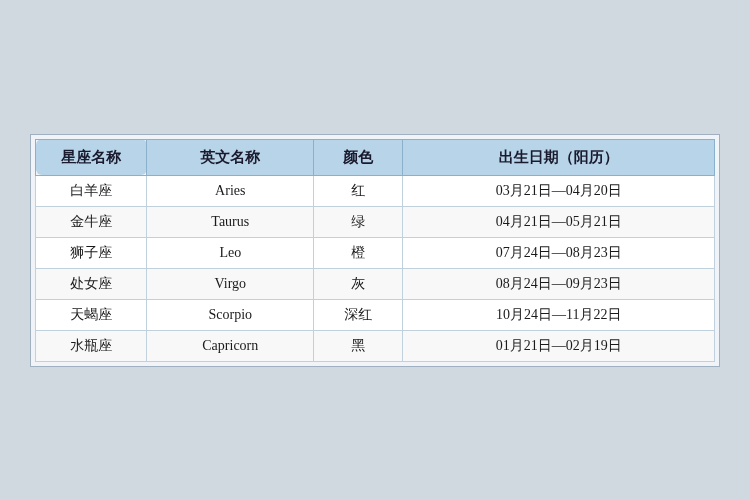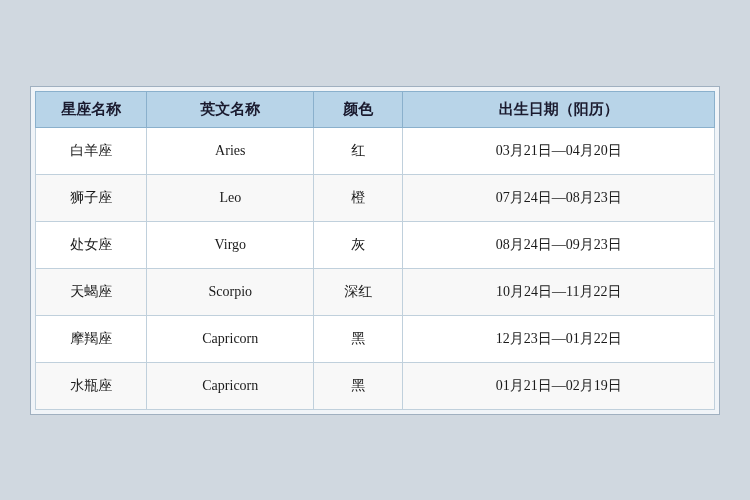--- a/index.html
+++ b/index.html
@@ -36,30 +36,30 @@
       font-size: 15px;
       padding: 8px 12px;
       border: 1px solid #8ab0cc;
       text-align: center;
     }
 
     td {
       background-color: #ffffff;
       color: #1a1a1a;
       font-size: 14px;
-      padding: 14px 12px;
+      padding: 6px 12px;
       border: 1px solid #c0d0dc;
       text-align: center;
     }
 
     tr:nth-child(even) td {
       background-color: #f8f8f8;
     }
 
-    .col-zh { width: 100px; }
+    .col-zh { width: 100px; border-radius: 6px; }
     .col-en { width: 150px; }
     .col-color { width: 80px; }
     .col-date { width: 280px; }
   </style>
 </head>
 <body>
 
 <div class="table-container">
   <table>
     <thead>
@@ -71,44 +71,44 @@
       </tr>
     </thead>
     <tbody id="table-body">
     <tr>
           <td>白羊座</td>
           <td>Aries</td>
           <td>红</td>
           <td>03月21日—04月20日</td>
         </tr>
         <tr>
+          <td>金牛座</td>
+          <td>Taurus</td>
+          <td>绿</td>
+          <td>04月21日—05月21日</td>
+        </tr>
+        <tr>
           <td>狮子座</td>
           <td>Leo</td>
           <td>橙</td>
           <td>07月24日—08月23日</td>
         </tr>
         <tr>
           <td>处女座</td>
           <td>Virgo</td>
           <td>灰</td>
           <td>08月24日—09月23日</td>
         </tr>
         <tr>
           <td>天蝎座</td>
           <td>Scorpio</td>
           <td>深红</td>
           <td>10月24日—11月22日</td>
         </tr>
         <tr>
-          <td>摩羯座</td>
-          <td>Capricorn</td>
-          <td>黑</td>
-          <td>12月23日—01月22日</td>
-        </tr>
-        <tr>
           <td>水瓶座</td>
           <td>Capricorn</td>
           <td>黑</td>
           <td>01月21日—02月19日</td>
         </tr>
       </tbody>
   </table>
 </div>
 
 </body></html>

